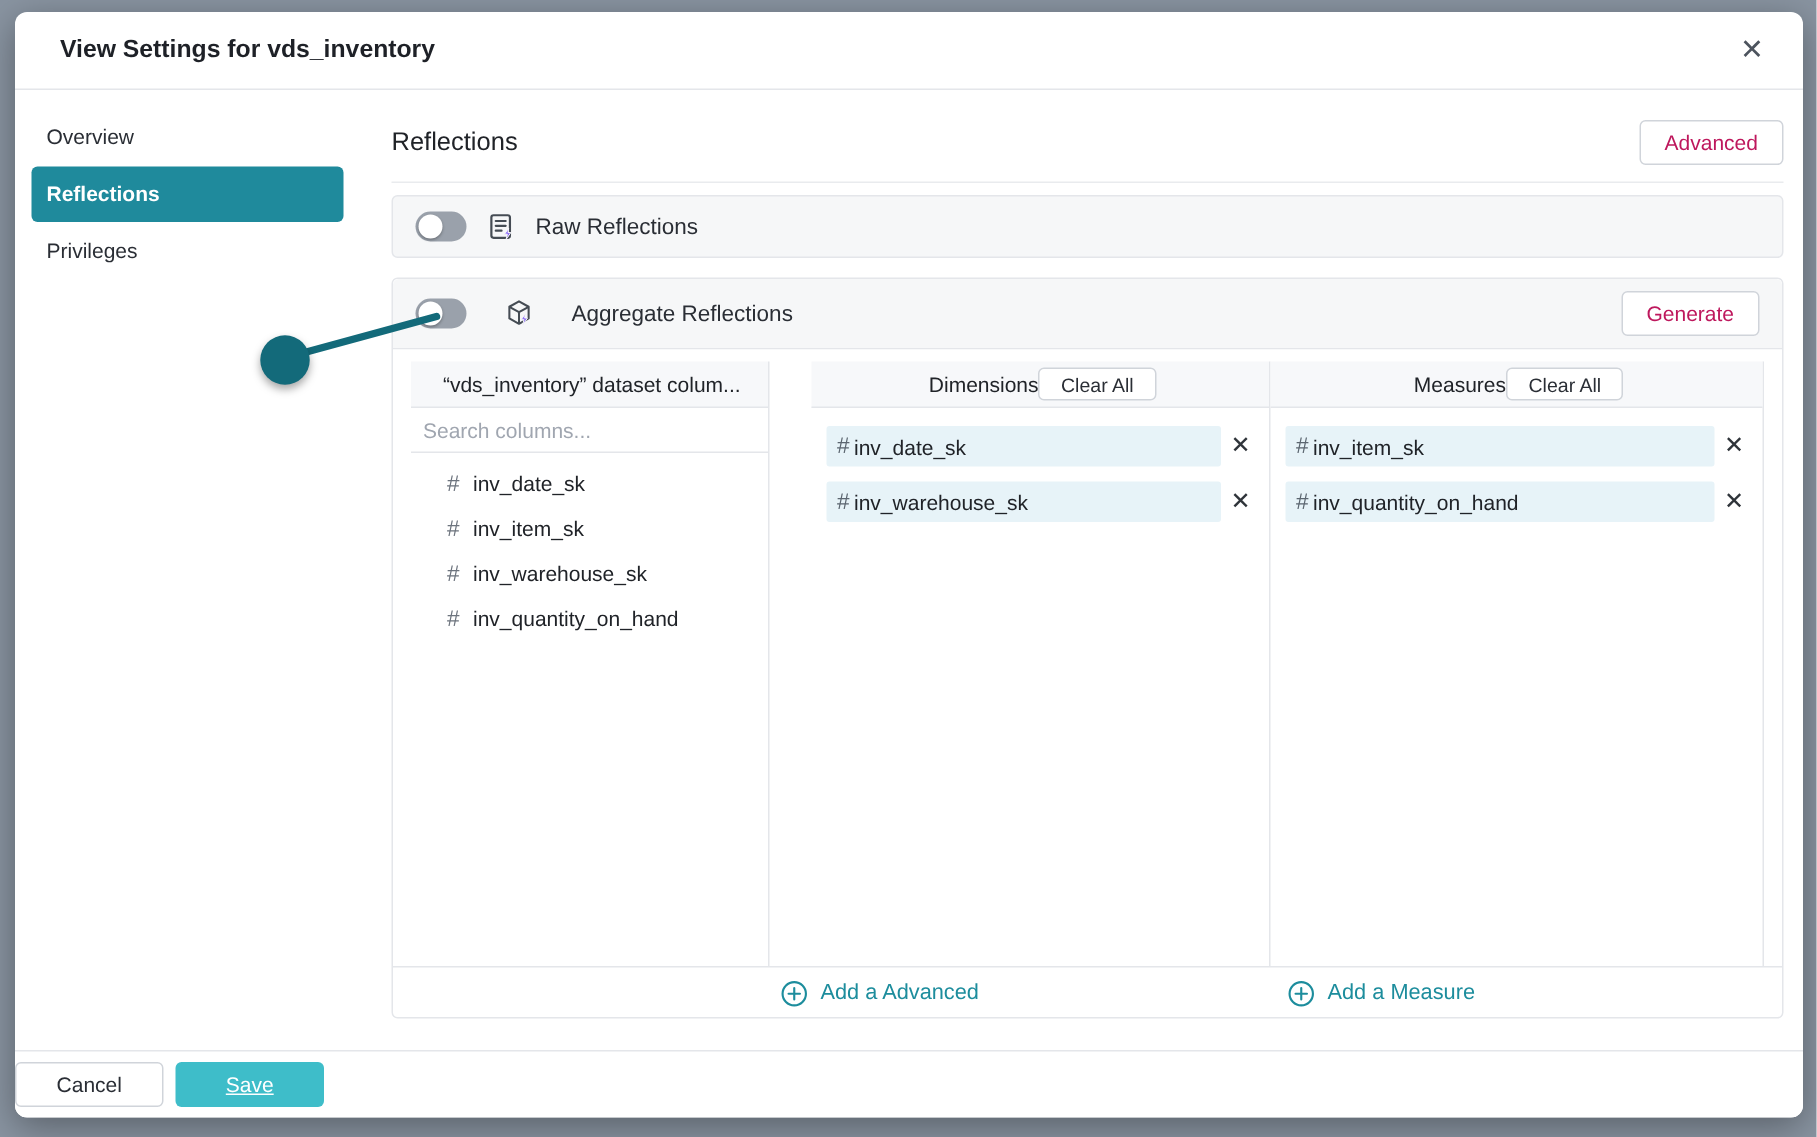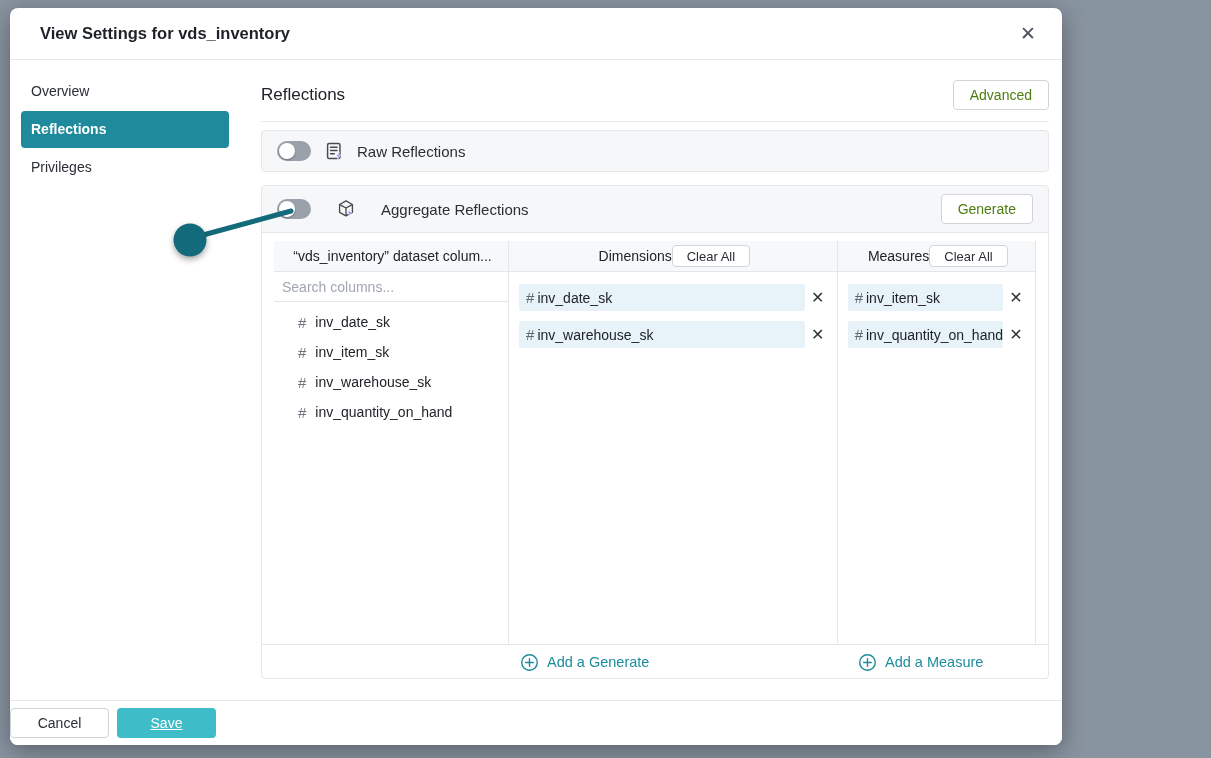--- a/index.html
+++ b/index.html
@@ -5,21 +5,21 @@
   * { margin:0; padding:0; box-sizing:border-box; }
   html,body { width:1211px; height:758px; overflow:hidden; }
   body {
     font-family:"Liberation Sans", sans-serif;
     background:#8994a1;
     position:relative;
     color:#23262b;
   }
   
   .modal {
-    position:absolute; left:10px; top:8px; width:1052px; height:737px;
+    position:absolute; left:10px; top:8px; width:1192px; height:737px;
     background:#fff; border-radius:8px; overflow:hidden;
     box-shadow:0 6px 24px rgba(0,0,0,.35);
   }
   .modal-header {
     height:52px; border-bottom:1px solid #e4e6ea;
     display:flex; align-items:center; justify-content:space-between;
     padding:0 22px 0 30px;
   }
   .modal-title { font-size:16.5px; font-weight:700; color:#1e2127; }
   .modal-close { font-size:19px; color:#4d545e; cursor:pointer; line-height:1; padding:4px; }
@@ -33,21 +33,21 @@
   .side-item.selected { background:#1f8a9c; color:#fff; font-weight:700; }
   
   .main { flex:1; padding-right:13px; position:relative; }
   .heading-row {
     height:62px; display:flex; align-items:center; justify-content:space-between;
     border-bottom:1px solid #e9ebee; padding-top:8px;
   }
   .page-heading { font-size:17px; color:#202328; }
   .btn-outline {
     background:#fff; border:1px solid #d0d4da; border-radius:4px;
-    font-size:14px; color:#4d7c0f; height:30px; padding:0 16px; cursor:pointer;
+    font-size:14px; color:#be185d; height:30px; padding:0 16px; cursor:pointer;
     font-family:"Liberation Sans", sans-serif;
     margin-left:40px;
   }
   
   .raw-bar {
     margin-top:8px; height:42px; background:#f6f7f8; border:1px solid #e4e6ea;
     border-radius:4px; display:flex; align-items:center; padding-left:15px; gap:12px;
   }
   .section-label { font-size:15px; color:#2a2e35; }
   .toggle {
@@ -68,21 +68,21 @@
     display:flex; align-items:center; padding:0 15px; gap:24px;
     border-radius:4px 4px 0 0;
   }
   .agg-header .spacer { flex:1; }
   .cols-wrap {
     position:absolute; left:12px; right:12px; top:55px; bottom:34px;
     display:flex;
   }
   .col { display:flex; flex-direction:column; }
   .col-dataset  { width:238px; }
-  .col-dims     { width:334px; border-left:1px solid #e4e6ea; }
+  .col-dims     { width:334px; border-left:1px solid #e4e6ea;padding-left:28px; }
   .col-measures { flex:1; border-left:1px solid #e4e6ea; border-right:1px solid #e4e6ea; }
   .col-head {
     height:31px; flex:none; background:#f7f8fa; border-bottom:1px solid #e4e6ea;
     display:flex; align-items:center; justify-content:center;
     padding:0 5px 0 8px; font-size:14px; color:#202328;
   }
   .btn-clear {
     background:#fff; border:1px solid #d0d4da; border-radius:4px; height:22px;
     font-size:13px; color:#2a2e35; padding:0 14px; cursor:pointer;
     font-family:"Liberation Sans", sans-serif;
@@ -275,21 +275,21 @@
         </div>
 
         <div class="add-row">
           <div class="add-link add-dim">
             <span class="icon-flex">
               <svg width="19" height="19" viewBox="0 0 20 20" fill="none">
                 <circle cx="10" cy="10" r="8.2" stroke="#1d8d9d" stroke-width="1.5"></circle>
                 <path d="M10 6v8M6 10h8" stroke="#1d8d9d" stroke-width="1.5" stroke-linecap="round"></path>
               </svg>
             </span>
-            <span>Add a Generate</span>
+            <span>Add a Advanced</span>
           </div>
           <div class="add-link add-measure">
             <span class="icon-flex">
               <svg width="19" height="19" viewBox="0 0 20 20" fill="none">
                 <circle cx="10" cy="10" r="8.2" stroke="#1d8d9d" stroke-width="1.5"></circle>
                 <path d="M10 6v8M6 10h8" stroke="#1d8d9d" stroke-width="1.5" stroke-linecap="round"></path>
               </svg>
             </span>
             <span>Add a Measure</span>
           </div>

